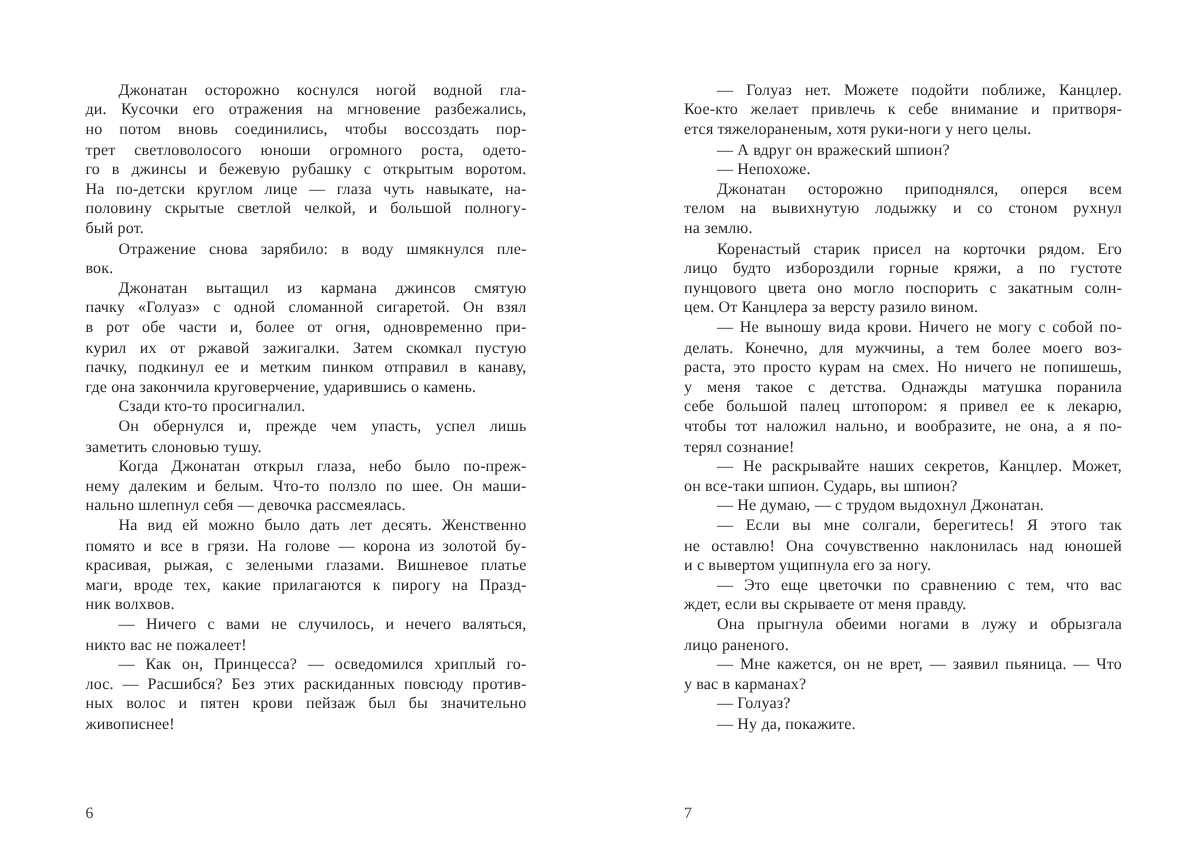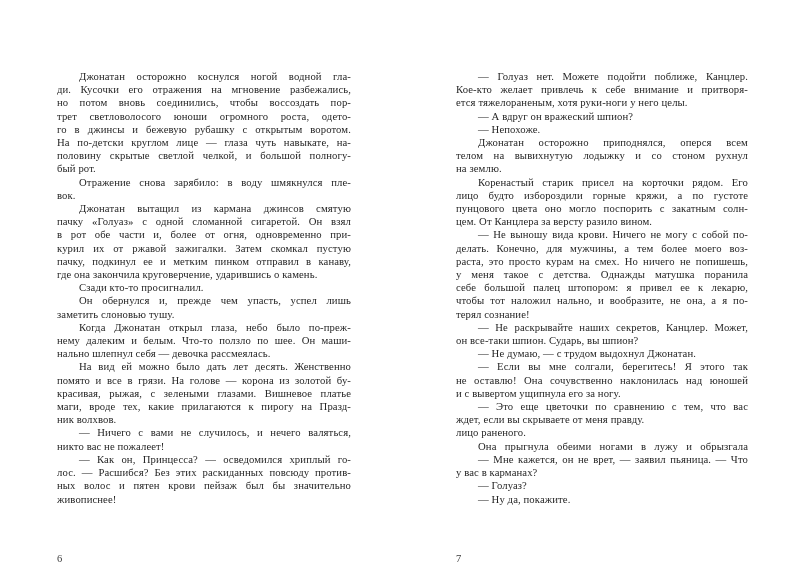--- a/index.html
+++ b/index.html
@@ -16,21 +16,21 @@
     color: #262626;
   }
   .spread {
     position: absolute;
     left: 0; top: 0;
     width: 800px; height: 571px;
     background: #ffffff;
   }
   .page {
     position: absolute;
-    top: 16px;
+    top: 0;
     height: 435px;
   }
   .page .text {
     position: absolute;
     top: 54px;
     left: 0;
     font-size: 10.7px;
     line-height: 13.2px;
     letter-spacing: 0.1px;
   }
@@ -157,22 +157,22 @@
         <div class="para">
           <div class="line first">— Если вы мне солгали, берегитесь! Я этого так</div>
           <div class="line">не оставлю! Она сочувственно наклонилась над юношей</div>
           <div class="line last">и с вывертом ущипнула его за ногу.</div>
         </div>
         <div class="para">
           <div class="line first">— Это еще цветочки по сравнению с тем, что вас</div>
           <div class="line last">ждет, если вы скрываете от меня правду.</div>
         </div>
         <div class="para">
+          <div class="line first">Она прыгнула обеими ногами в лужу и обрызгала</div>
           <div class="line last">лицо раненого.</div>
-          <div class="line first">Она прыгнула обеими ногами в лужу и обрызгала</div>
         </div>
         <div class="para">
           <div class="line first">— Мне кажется, он не врет, — заявил пьяница. — Что</div>
           <div class="line last">у вас в карманах?</div>
         </div>
         <div class="para">
           <div class="line first last">— Голуаз?</div>
         </div>
         <div class="para">
           <div class="line first last">— Ну да, покажите.</div>

